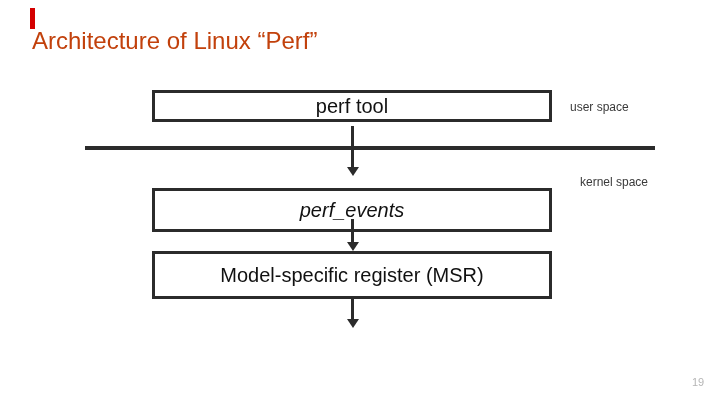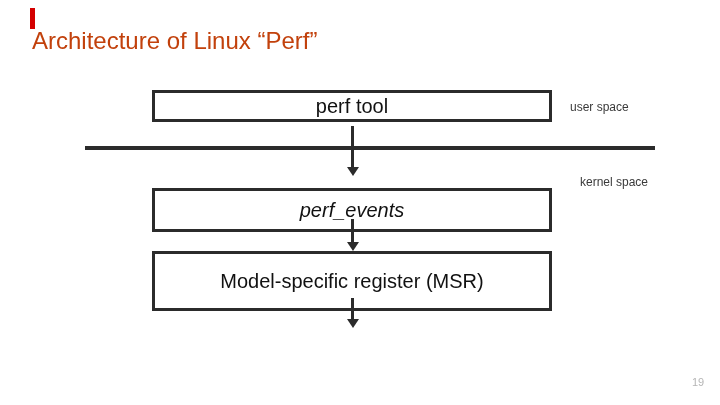--- a/index.html
+++ b/index.html
@@ -34,21 +34,21 @@
     background: #ffffff;
     display: flex;
     align-items: center;
     justify-content: center;
     font-size: 20px;
     color: #111111;
     white-space: nowrap;
   }
   .box-perf-tool   { top: 78px;  height: 32px; margin-top: 12px; }
   .box-perf-events { top: 176px; height: 44px; font-style: italic; margin-top: 12px; }
-  .box-msr         { top: 251px; height: 60px; }
+  .box-msr         { top: 251px; height: 48px; }
   .box-hardware    { top: 328px; height: 48px; }
 
   .separator {
     position: absolute;
     left: 85px; top: 146px;
     width: 570px; height: 4px;
     background: #2b2b2b;
   }
   .region-label {
     position: absolute;

